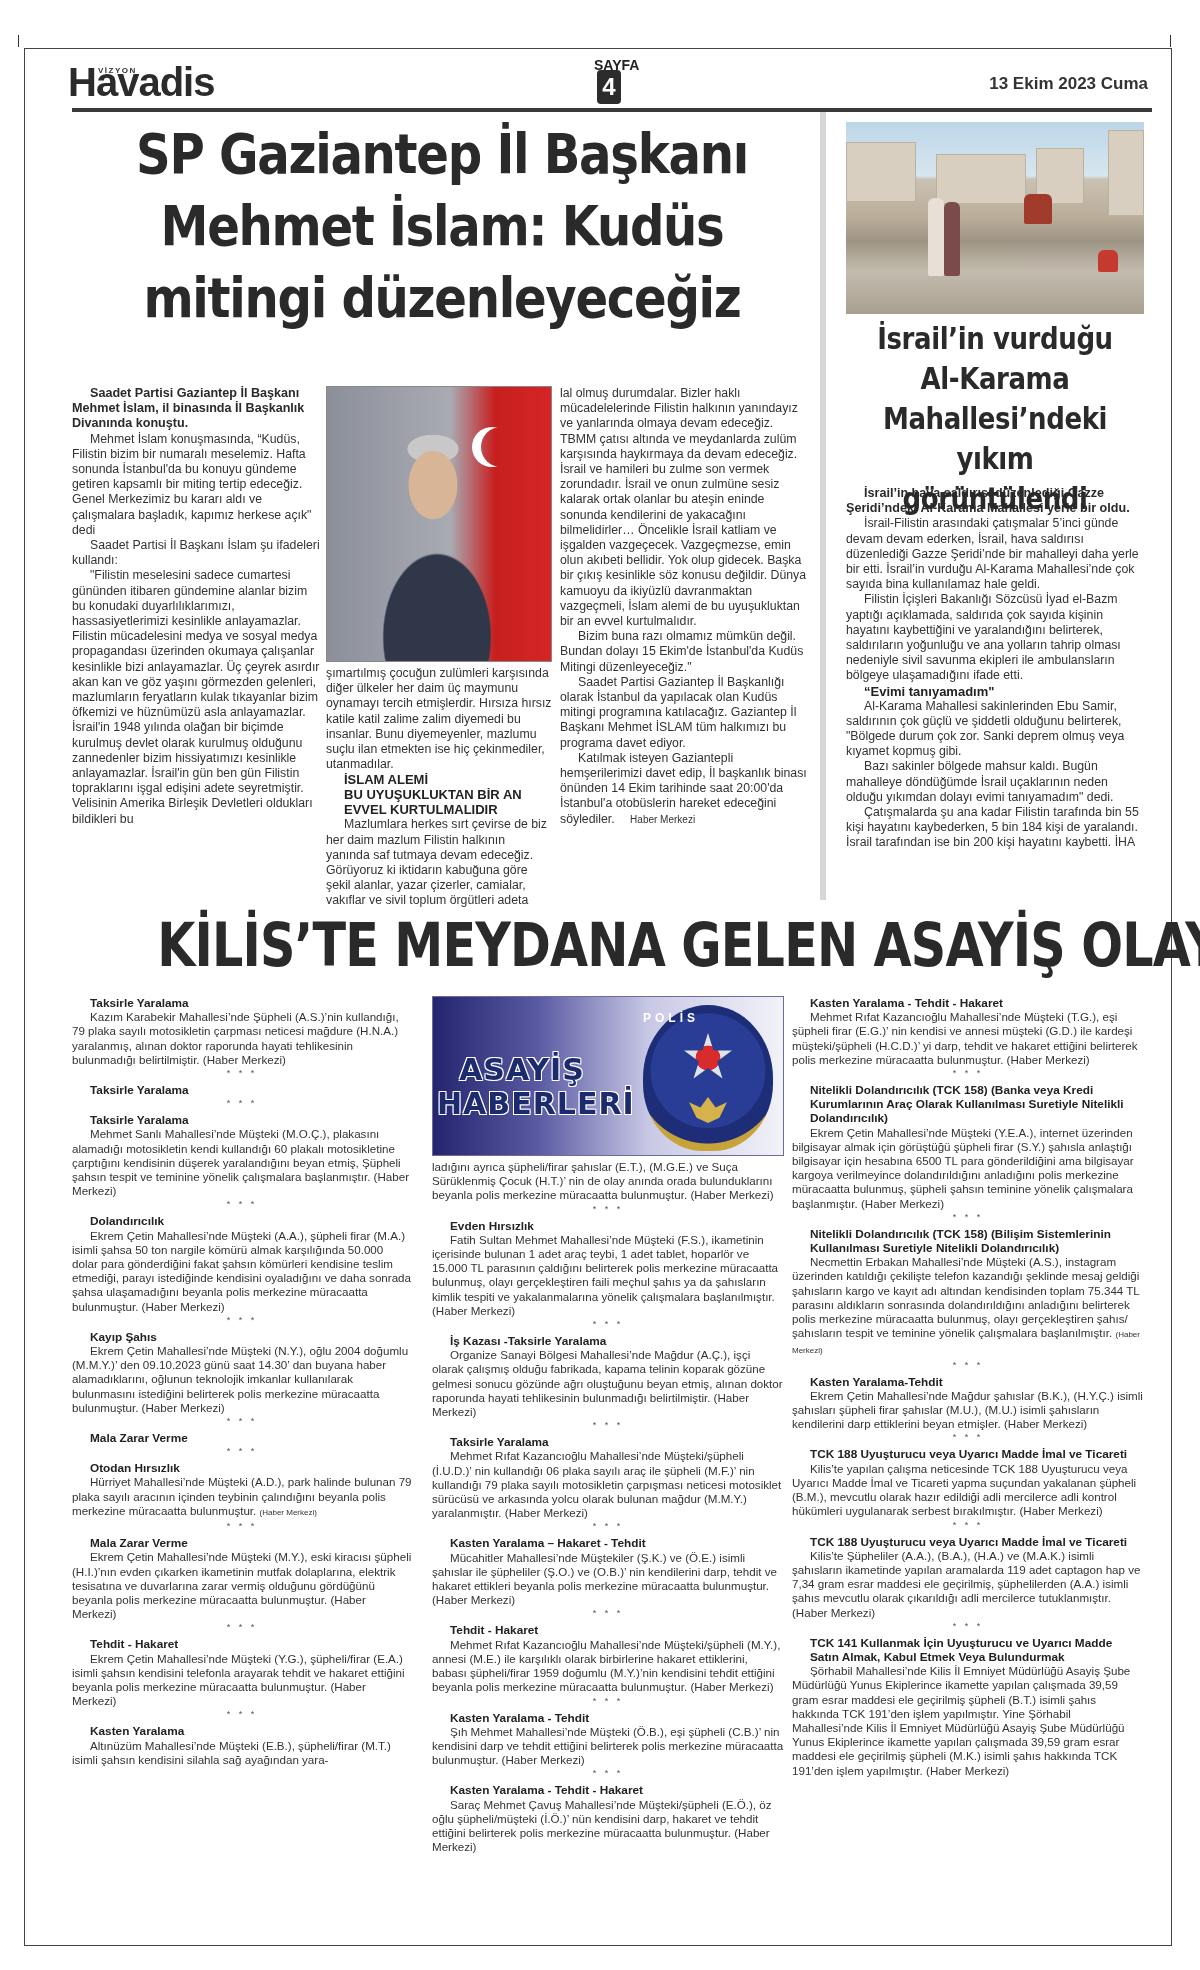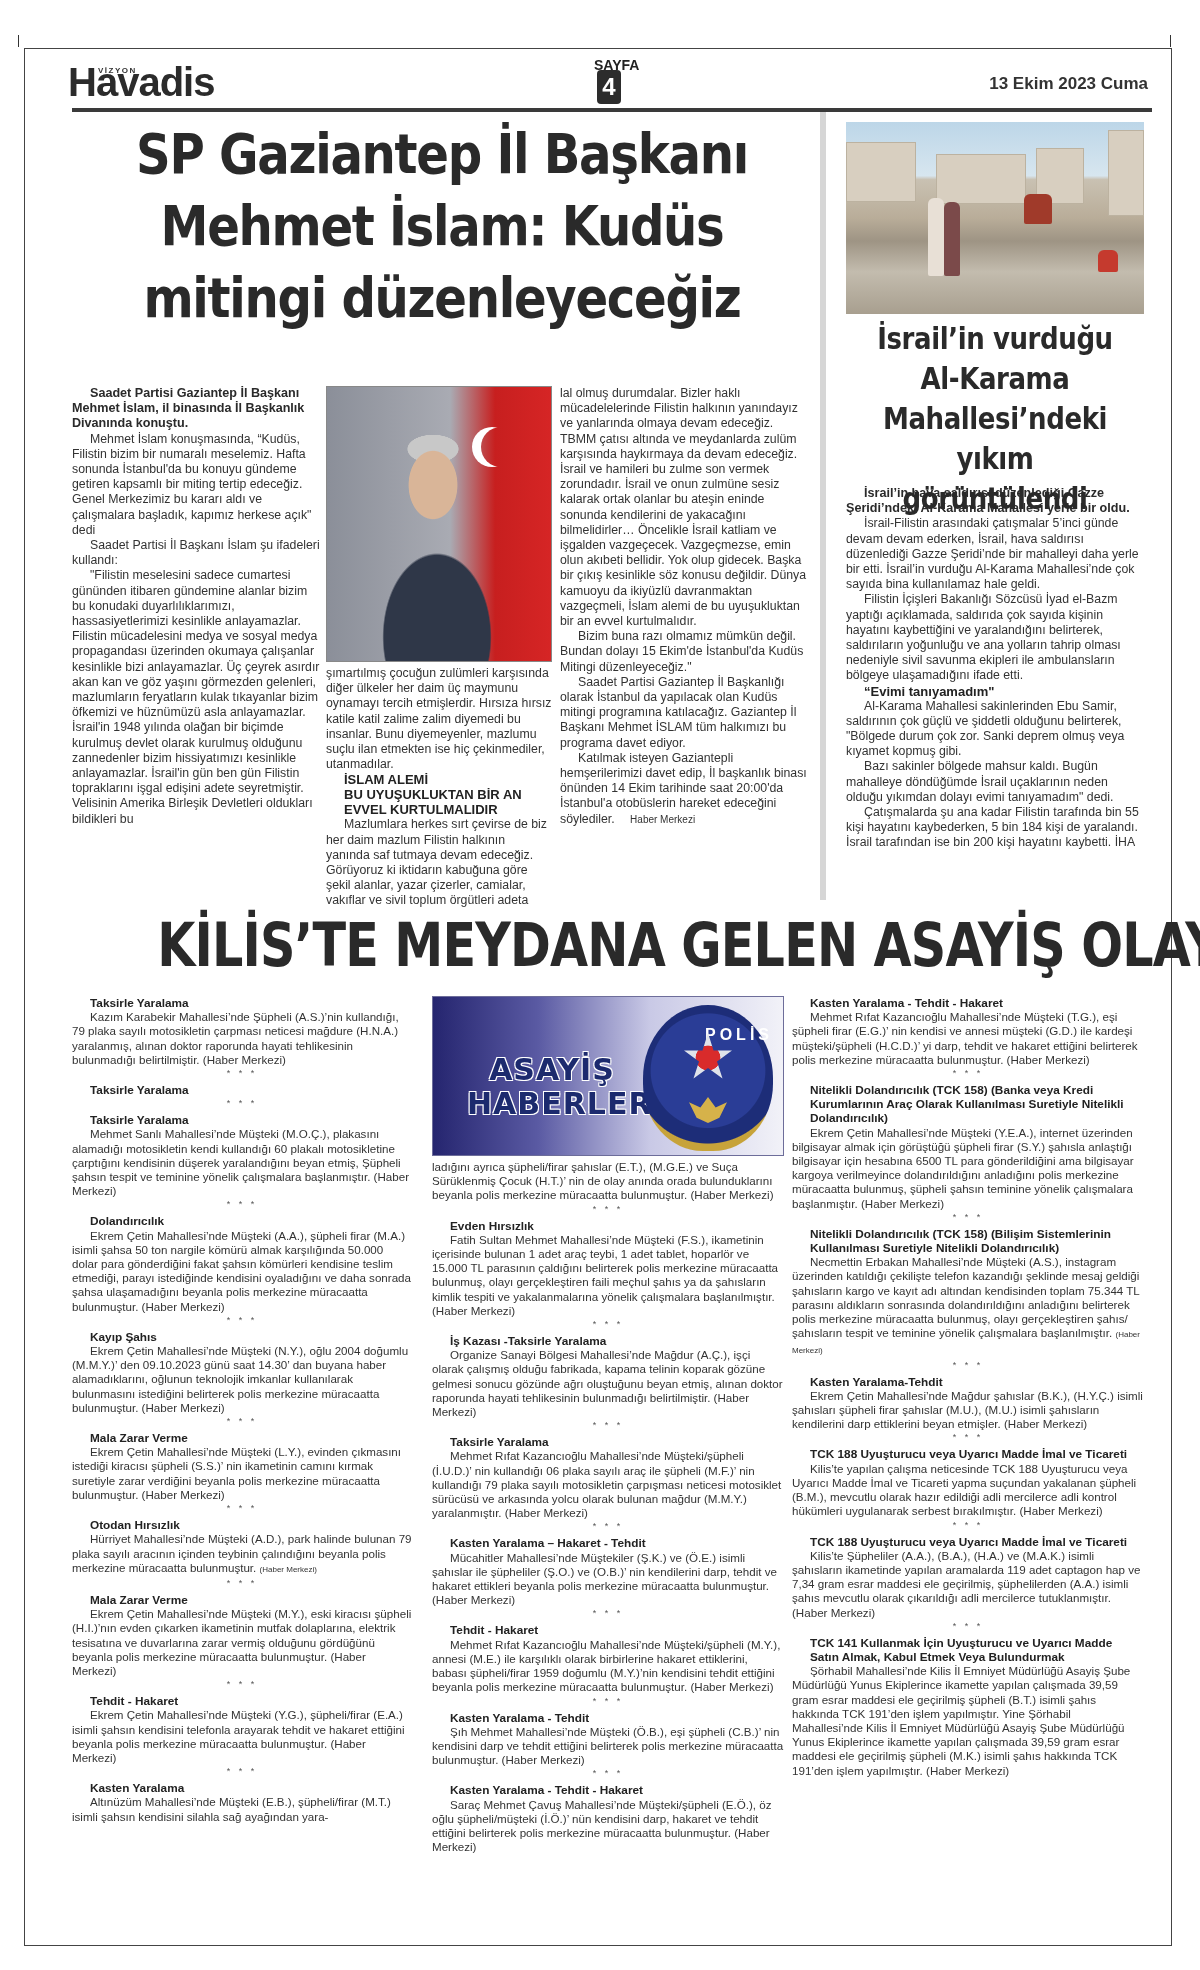--- a/index.html
+++ b/index.html
@@ -46,24 +46,24 @@
   
   .kilis-headline { position: absolute; left: 60px; top: 912px; width: 1080px; text-align: center; font-family: "DejaVu Sans", sans-serif; font-weight: 700; font-size: 60px; line-height: 66px; color: #2a2a2a; letter-spacing: -1px; transform: scaleX(0.82); transform-origin: center top; white-space: nowrap; }
   .k-col { position: absolute; font-size: 11.6px; line-height: 14.2px; color: #333; }
   .k-item h4 { font-size: 11.8px; font-weight: 700; color: #222; padding-left: 18px; margin-top: 4px; }
   .k-item p { text-indent: 18px; }
   .k-item .src-sm { font-size: 8px; }
   .stars { text-align: center; font-size: 9px; letter-spacing: 3px; line-height: 10px; margin: 1px 0 5px; color: #555; }
 
   .asayis-banner { position: absolute; left: 432px; top: 996px; width: 352px; height: 160px; border: 1px solid #6d6d9a;
     background: linear-gradient(90deg, #25256f 0%, #5a5aa3 30%, #c9c9e6 62%, #f2f2f8 100%); }
-  .asayis-text { position: absolute; left: 34px; top: 56px; width: 170px; text-align: center; font-family: "DejaVu Sans", sans-serif; font-weight: 700; font-size: 30px; line-height: 34px; color: #1c2a6e; text-shadow: 1px 1px 0 #fff, -1px -1px 0 #fff, 1px -1px 0 #fff, -1px 1px 0 #fff; letter-spacing: 1px; }
+  .asayis-text { position: absolute; left: 4px; top: 56px; width: 170px; text-align: center; font-family: "DejaVu Sans", sans-serif; font-weight: 700; font-size: 30px; line-height: 34px; color: #1c2a6e; text-shadow: 1px 1px 0 #fff, -1px -1px 0 #fff, 1px -1px 0 #fff, -1px 1px 0 #fff; letter-spacing: 1px; }
   .badge { position: absolute; left: 210px; top: 8px; width: 130px; height: 146px; border-radius: 50% 50% 46% 46%; background: radial-gradient(circle at 50% 45%, #2a3d96 0 55%, #1d2d78 56% 70%, #c7a33a 71% 78%, #8a6d1e 79% 100%); }
   .badge .star { position: absolute; left: 40px; top: 28px; width: 50px; height: 50px; background: radial-gradient(circle, #d92b2b 0 34%, #dfe3ea 36% 100%); clip-path: polygon(50% 0, 61% 35%, 98% 35%, 68% 57%, 79% 91%, 50% 70%, 21% 91%, 32% 57%, 2% 35%, 39% 35%); }
-  .badge .polis { position: absolute; left: 0; top: 21px; width: 100%; text-align: right; font-size: 16px; font-weight: 700; color: #fff; letter-spacing: 4px; }
+  .badge .polis { position: absolute; left: 0; top: 6px; width: 100%; text-align: left; font-size: 12px; font-weight: 700; color: #fff; letter-spacing: 4px; }
   .badge .eagle { position: absolute; left: 46px; top: 92px; width: 38px; height: 26px; background: #d6b24a; clip-path: polygon(0 20%, 30% 40%, 50% 0, 70% 40%, 100% 20%, 80% 80%, 50% 100%, 20% 80%); }
 </style>
 </head>
 <body>
 
 <div class="crop-l"></div>
 <div class="crop-r"></div>
 <div class="page-frame"></div>
 
 <div class="masthead">
@@ -161,21 +161,20 @@
       <p><span>Ekrem Çetin Mahallesi’nde Müşteki (A.A.), şüpheli firar (M.A.) isimli şahsa 50 ton nargile kömürü almak karşılığında 50.000 dolar para gönderdiğini fakat şahsın kömürleri kendisine teslim etmediği, parayı istediğinde kendisini oyaladığını ve daha sonrada şahsa ulaşamadığını beyanla polis merkezine müracaatta bulunmuştur. (Haber Merkezi)</span></p>
       <div class="stars">* * *</div>
     </div>
     <div class="k-item">
       <h4>Kayıp Şahıs</h4>
       <p><span>Ekrem Çetin Mahallesi’nde Müşteki (N.Y.), oğlu 2004 doğumlu (M.M.Y.)’ den 09.10.2023 günü saat 14.30’ dan buyana haber alamadıklarını, oğlunun teknolojik imkanlar kullanılarak bulunmasını istediğini belirterek polis merkezine müracaatta bulunmuştur. (Haber Merkezi)</span></p>
       <div class="stars">* * *</div>
     </div>
     <div class="k-item">
       <h4>Mala Zarar Verme</h4>
-      <p><span>Ekrem Çetin Mahallesi’nde Müşteki (L.Y.), evinden çıkmasını istediği kiracısı şüpheli (S.S.)’ nin ikametinin camını kırmak suretiyle zarar verdiğini beyanla polis merkezine müracaatta bulunmuştur. (Haber Merkezi)</span></p>
       <div class="stars">* * *</div>
     </div>
     <div class="k-item">
       <h4>Otodan Hırsızlık</h4>
       <p><span>Hürriyet Mahallesi’nde Müşteki (A.D.), park halinde bulunan 79 plaka sayılı aracının içinden teybinin çalındığını beyanla polis merkezine müracaatta bulunmuştur.</span> <span class="src-sm">(Haber Merkezi)</span></p>
       <div class="stars">* * *</div>
     </div>
     <div class="k-item">
       <h4>Mala Zarar Verme</h4>
       <p><span>Ekrem Çetin Mahallesi’nde Müşteki (M.Y.), eski kiracısı şüpheli (H.I.)’nın evden çıkarken ikametinin mutfak dolaplarına, elektrik tesisatına ve duvarlarına zarar vermiş olduğunu gördüğünü beyanla polis merkezine müracaatta bulunmuştur. (Haber Merkezi)</span></p>

